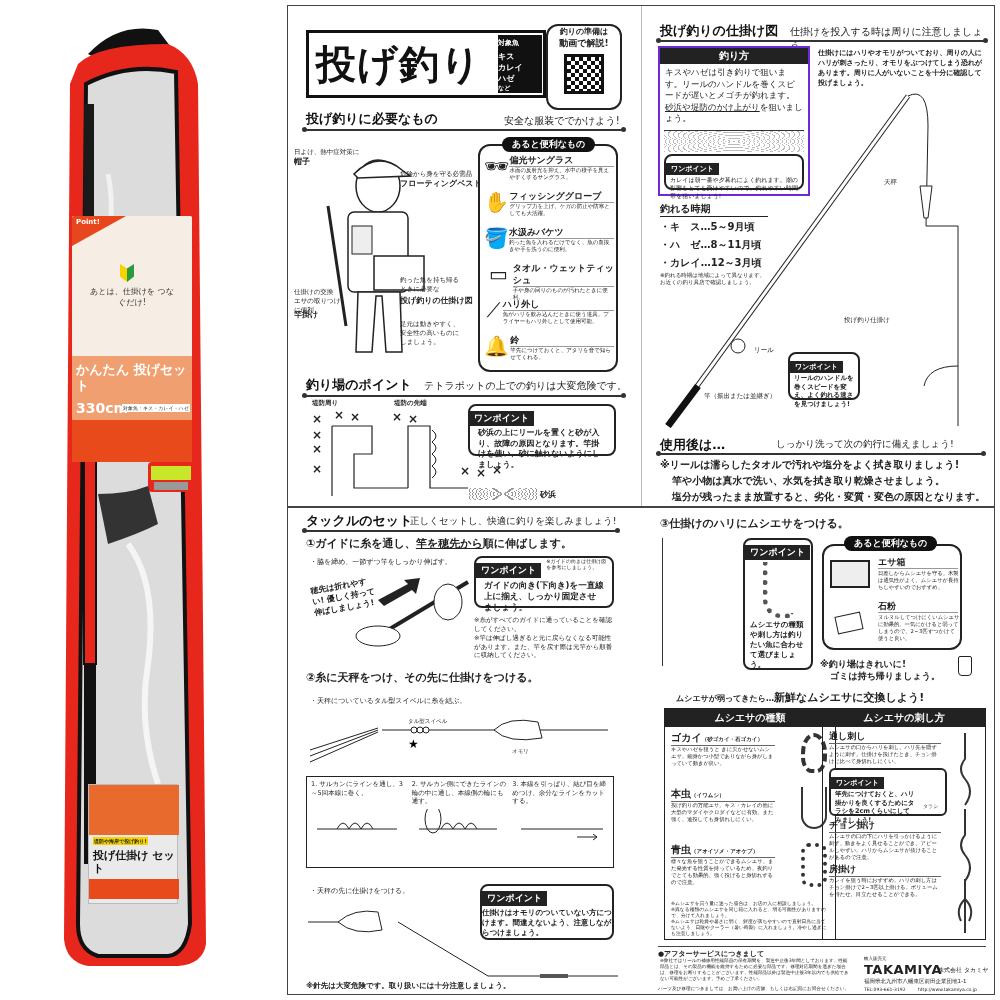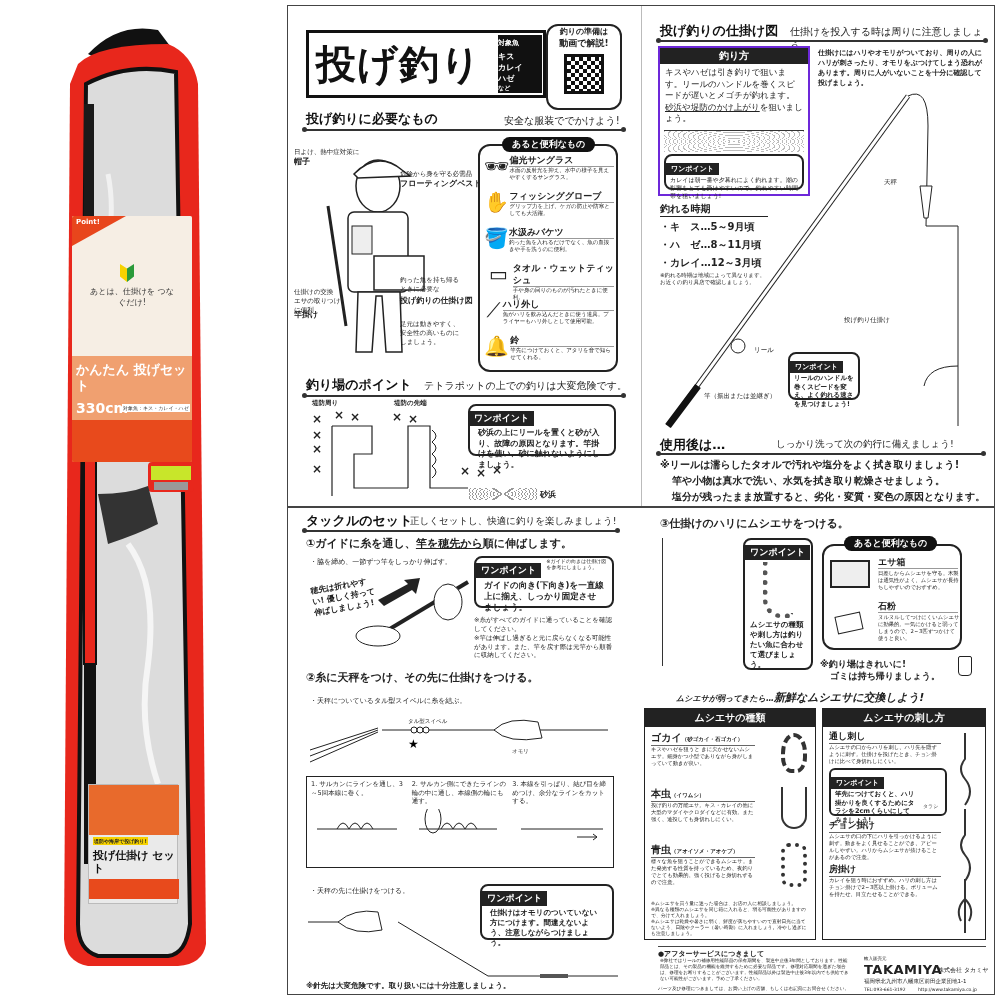--- a/index.html
+++ b/index.html
@@ -286,21 +286,21 @@
   <div class="abs" style="left:22px;top:880px;font-size:7px">・天秤の先に仕掛けをつける。</div>
   <svg class="abs" style="left:20px;top:900px" width="310" height="80">
     <path d="M0 16 L30 16" stroke="#222"></path>
     <path d="M30 16 Q46 2 70 6 L74 24 Q46 30 30 16 Z" fill="#fff" stroke="#222"></path>
     <path d="M90 16 L180 70" stroke="#222"></path>
     <path d="M180 70 L310 70" stroke="#222"></path>
     <rect x="232" y="68" width="28" height="4" fill="#555"></rect>
   </svg>
   <div class="abs rbox" style="left:192px;top:878px;width:134px;height:56px">
     <span class="onepoint-tag">ワンポイント</span>
-    <div class="b" style="font-size:7.5px;line-height:10px;padding:2px 8px">仕掛けはオモリのついていない方につけます。間違えないよう、注意しながらつけましょう。</div>
+    <div class="b" style="font-size:7.5px;line-height:10px;padding:2px 0">仕掛けはオモリのついていない方につけます。間違えないよう、注意しながらつけましょう。</div>
   </div>
   <div class="abs b" style="left:18px;top:975px;font-size:7.5px">※針先は大変危険です。取り扱いには十分注意しましょう。</div>
 
   <div class="abs b" style="left:372px;top:510px;font-size:11px">③仕掛けのハリにムシエサをつける。</div>
   <div class="abs" style="left:374px;top:532px;width:1px;height:128px;background:#333"></div>
   <div class="abs rbox" style="left:455px;top:532px;width:70px;height:132px">
     <span class="onepoint-tag">ワンポイント</span>
     <div style="height:56px;margin:2px 18px;border-left:5px dotted #555;border-bottom:5px dotted #555;border-radius:0 0 0 18px"></div>
     <div class="b" style="font-size:7.5px;line-height:10px;padding:0 5px">ムシエサの種類や刺し方は釣りたい魚に合わせて選びましょう。</div>
   </div>
@@ -308,23 +308,23 @@
   <div class="abs b" style="left:556px;top:530px;background:#111;color:#fff;font-size:9px;padding:1px 10px;border-radius:10px">あると便利なもの</div>
   <div class="abs" style="left:542px;top:554px;width:40px;height:28px;border:2px solid #222;background:#eee"></div>
   <div class="abs b t9" style="left:590px;top:550px;width:80px;border-bottom:1px solid #999">エサ箱</div>
   <div class="abs" style="left:590px;top:564px;width:82px;font-size:5.3px;line-height:7px">日差しからムシエサを守る。木製は通気性がよく、ムシエサが長持ちしやすいのでおすすめ。</div>
   <div class="abs" style="left:548px;top:608px;width:26px;height:18px;border:1.5px solid #222;transform:rotate(-12deg)"></div>
   <div class="abs b t9" style="left:590px;top:594px;width:80px;border-bottom:1px solid #999">石粉</div>
   <div class="abs" style="left:590px;top:608px;width:82px;font-size:5.3px;line-height:7px">ヌルヌルしてつけにくいムシエサに効果的。一気にかけると弱ってしまうので、2～3匹ずつかけて使うと良い。</div>
   <div class="abs b" style="left:532px;top:652px;font-size:9px">※釣り場はきれいに!</div>
   <div class="abs b" style="left:542px;top:664px;font-size:9px">ゴミは持ち帰りましょう。</div>
   <div class="abs" style="left:670px;top:650px;width:14px;height:20px;border:1.2px solid #222;border-radius:2px 2px 4px 4px"></div>
-  <div class="abs b" style="left:388px;top:680px;font-style:italic"><span style="font-size:8px">ムシエサが弱ってきたら…</span><span style="font-size:11px">新鮮なムシエサに交換しよう!</span></div>
-
-  <div class="abs" style="left:356px;top:702px;width:172px;height:232px;border:1.5px solid #222">
+  <div class="abs b" style="left:388px;top:680px;"><span style="font-size:8px">ムシエサが弱ってきたら…</span><span style="font-size:11px">新鮮なムシエサに交換しよう!</span></div>
+
+  <div class="abs" style="left:376px;top:702px;width:172px;height:232px;border:1.5px solid #222">
     <div class="box-dark-head" style="font-size:10px;padding:2px 0">ムシエサの種類</div>
     <div style="position:relative;height:56px;padding:4px 6px">
       <div class="b" style="font-size:10px;border-bottom:1px solid #666;width:104px"><span>ゴカイ</span><span style="font-size:5.5px">（砂ゴカイ・石ゴカイ）</span></div>
       <div style="font-size:5.3px;line-height:7px;width:104px">キスやハゼを狙うと きに欠かせないムシエサ。細身かつ小型でありながら身がしまっていて動きが良い。</div>
       <div style="position:absolute;right:8px;top:6px;width:26px;height:40px;border:4px dashed #333;border-radius:50% 50% 40% 40%"></div>
     </div>
     <div style="position:relative;height:56px;padding:4px 6px">
       <div class="b" style="font-size:10px;border-bottom:1px solid #666;width:104px"><span>本虫</span><span style="font-size:5.5px">（イワムシ）</span></div>
       <div style="font-size:5.3px;line-height:7px;width:104px">投げ釣りの万能エサ。キス・カレイの他に大型のマダイやクロダイなどに有効。また強く、遠投しても身切れしにくい。</div>
       <div style="position:absolute;right:8px;top:4px;width:26px;height:42px;border:2px solid #333;border-top:none;border-radius:0 0 14px 14px"></div>

